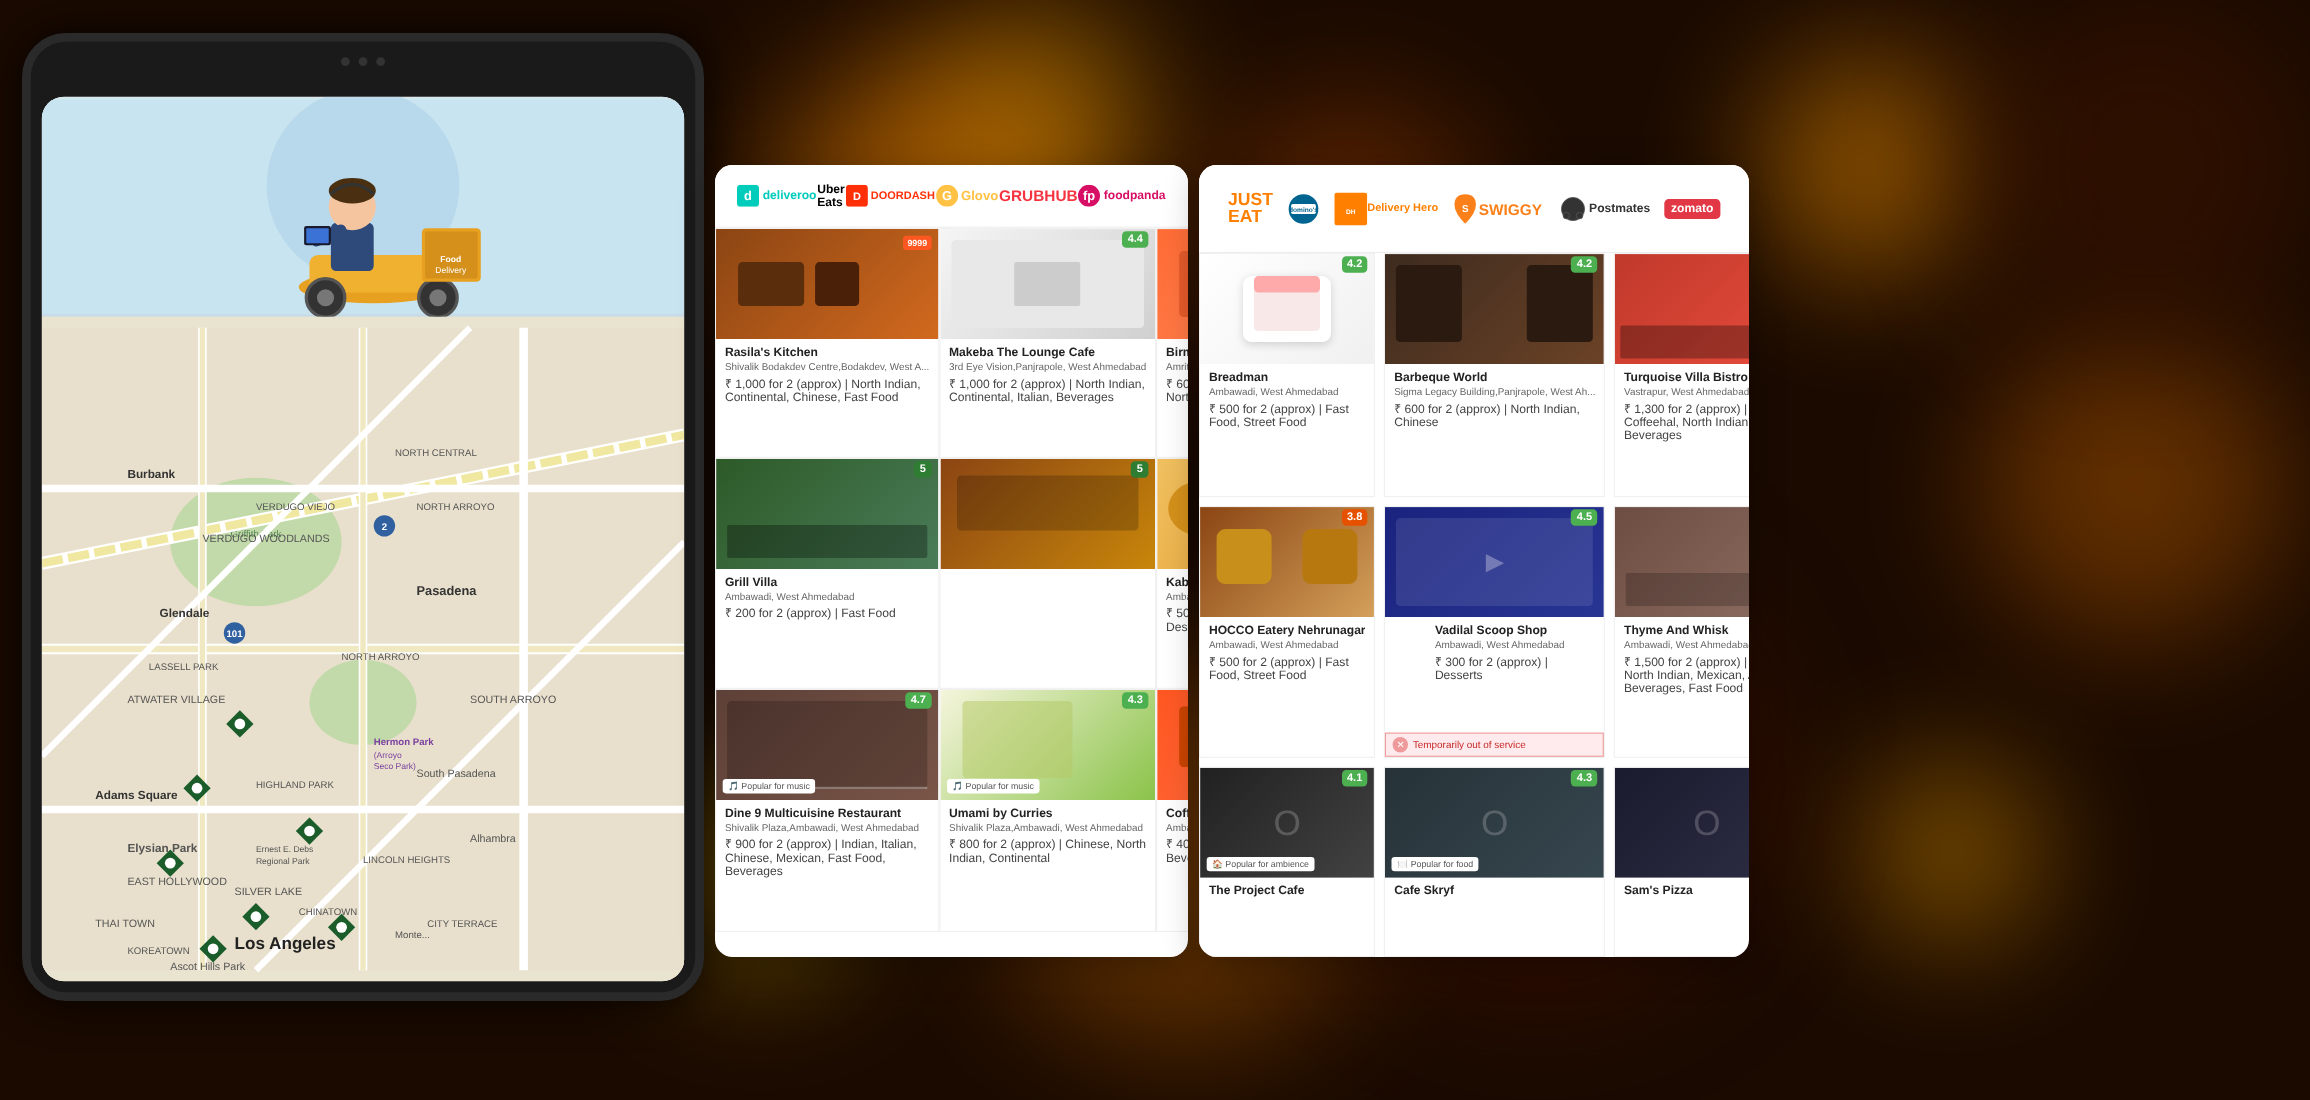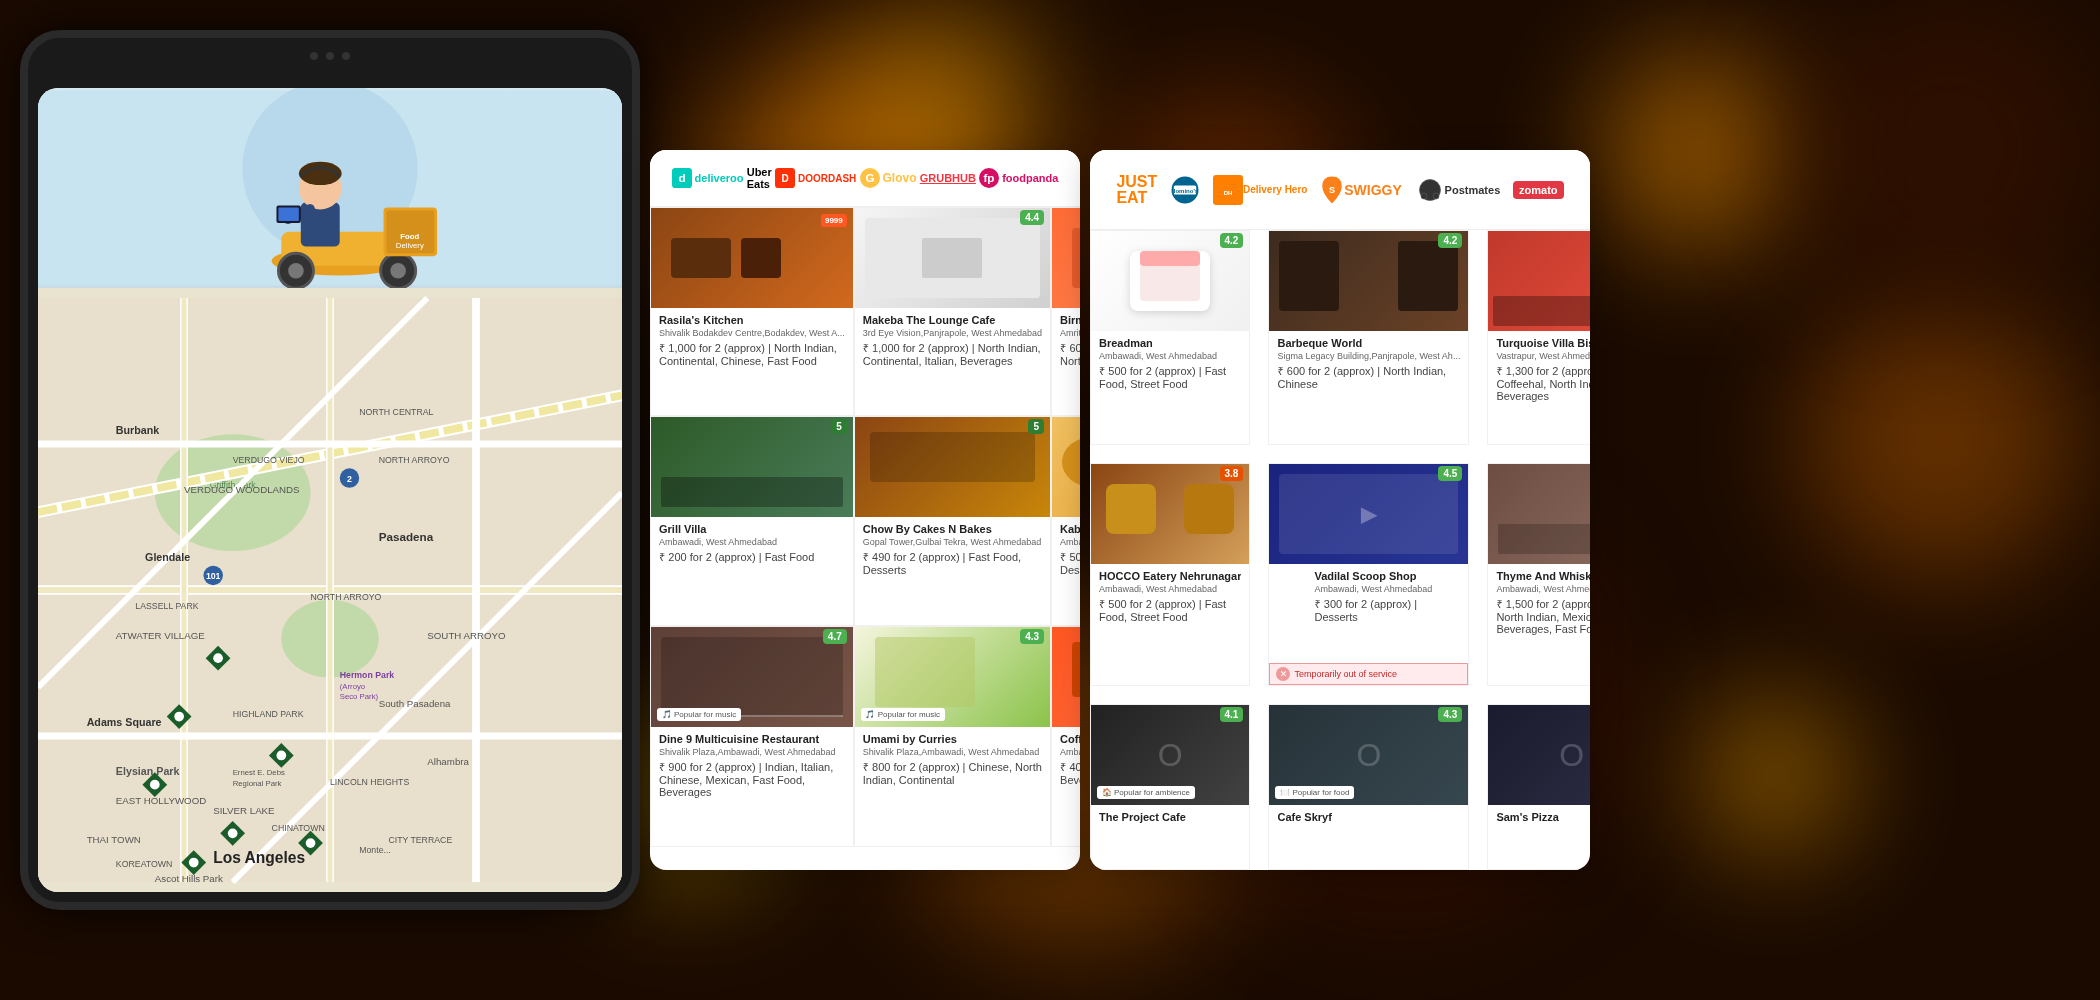--- a/index.html
+++ b/index.html
@@ -224,31 +224,31 @@
       align-items: center;
       justify-content: space-around;
       border-bottom: 1px solid #eee;
       background: white;
       height: 80px;
     }
 
     .right-restaurant-grid {
       display: grid;
       grid-template-columns: 1fr 1fr 1fr;
-      gap: 18px;
+      gap: 8px;
       overflow-y: auto;
       height: calc(100% - 80px);
     }
 
     
     .deliveroo-logo { color: #00CCBC; font-weight: 900; font-size: 11px; }
     .ubereats-logo { color: #000; font-weight: 900; font-size: 11px; }
     .doordash-logo { color: #FF3008; font-weight: 900; font-size: 10px; }
     .glovo-logo { color: #FFC244; font-weight: 900; font-size: 12px; }
-    .grubhub-logo { color: #F63440; font-weight: 900; font-size: 11px; text-decoration: underline; }
+    .grubhub-logo { color: #F63440; font-weight: 900; font-size: 14px; }
     .foodpanda-logo { color: #D70F64; font-weight: 900; font-size: 11px; }
 
     .justeat-logo { color: #FF8000; font-weight: 900; font-size: 16px; line-height: 1; }
     .dominos-logo { color: #006491; font-weight: 900; font-size: 12px; }
     .deliveryhero-logo { color: #FF8000; font-weight: 900; font-size: 10px; }
     .swiggy-logo { color: #FC8019; font-weight: 900; font-size: 14px; }
     .postmates-logo { color: #333; font-weight: 900; font-size: 11px; }
     .zomato-logo { color: white; background: #E23744; font-weight: 900; font-size: 11px; padding: 3px 6px; border-radius: 4px; }
 
     .out-of-service {
@@ -555,25 +555,20 @@
       </div>
     </div>
 
     <div class="restaurant-card">
       <div class="card-img-box">
         <div style="width:100%;height:100px;background:linear-gradient(135deg,#8B4513,#c8860a);position:relative;">
           <div style="position:absolute;top:15px;left:15px;right:15px;height:50px;background:rgba(0,0,0,0.2);border-radius:4px;"></div>
         </div>
         <div class="rating-badge" style="background:#2e7d32;">5</div>
       </div>
-      <div class="card-body">
-        <div class="card-name">Chow By Cakes N Bakes</div>
-        <div class="card-address">Gopal Tower,Gulbai Tekra, West Ahmedabad</div>
-        <div class="card-price">₹ 490 for 2 (approx) | Fast Food, Desserts</div>
-      </div>
     </div>
 
     <div class="restaurant-card">
       <div class="card-img-box">
         <div style="width:100%;height:100px;background:linear-gradient(135deg,#f0c060,#e8a030);position:relative;">
           <div style="position:absolute;top:20px;left:10px;width:60px;height:50px;background:#d4901a;border-radius:50%;"></div>
 
         </div>
 
       </div>

